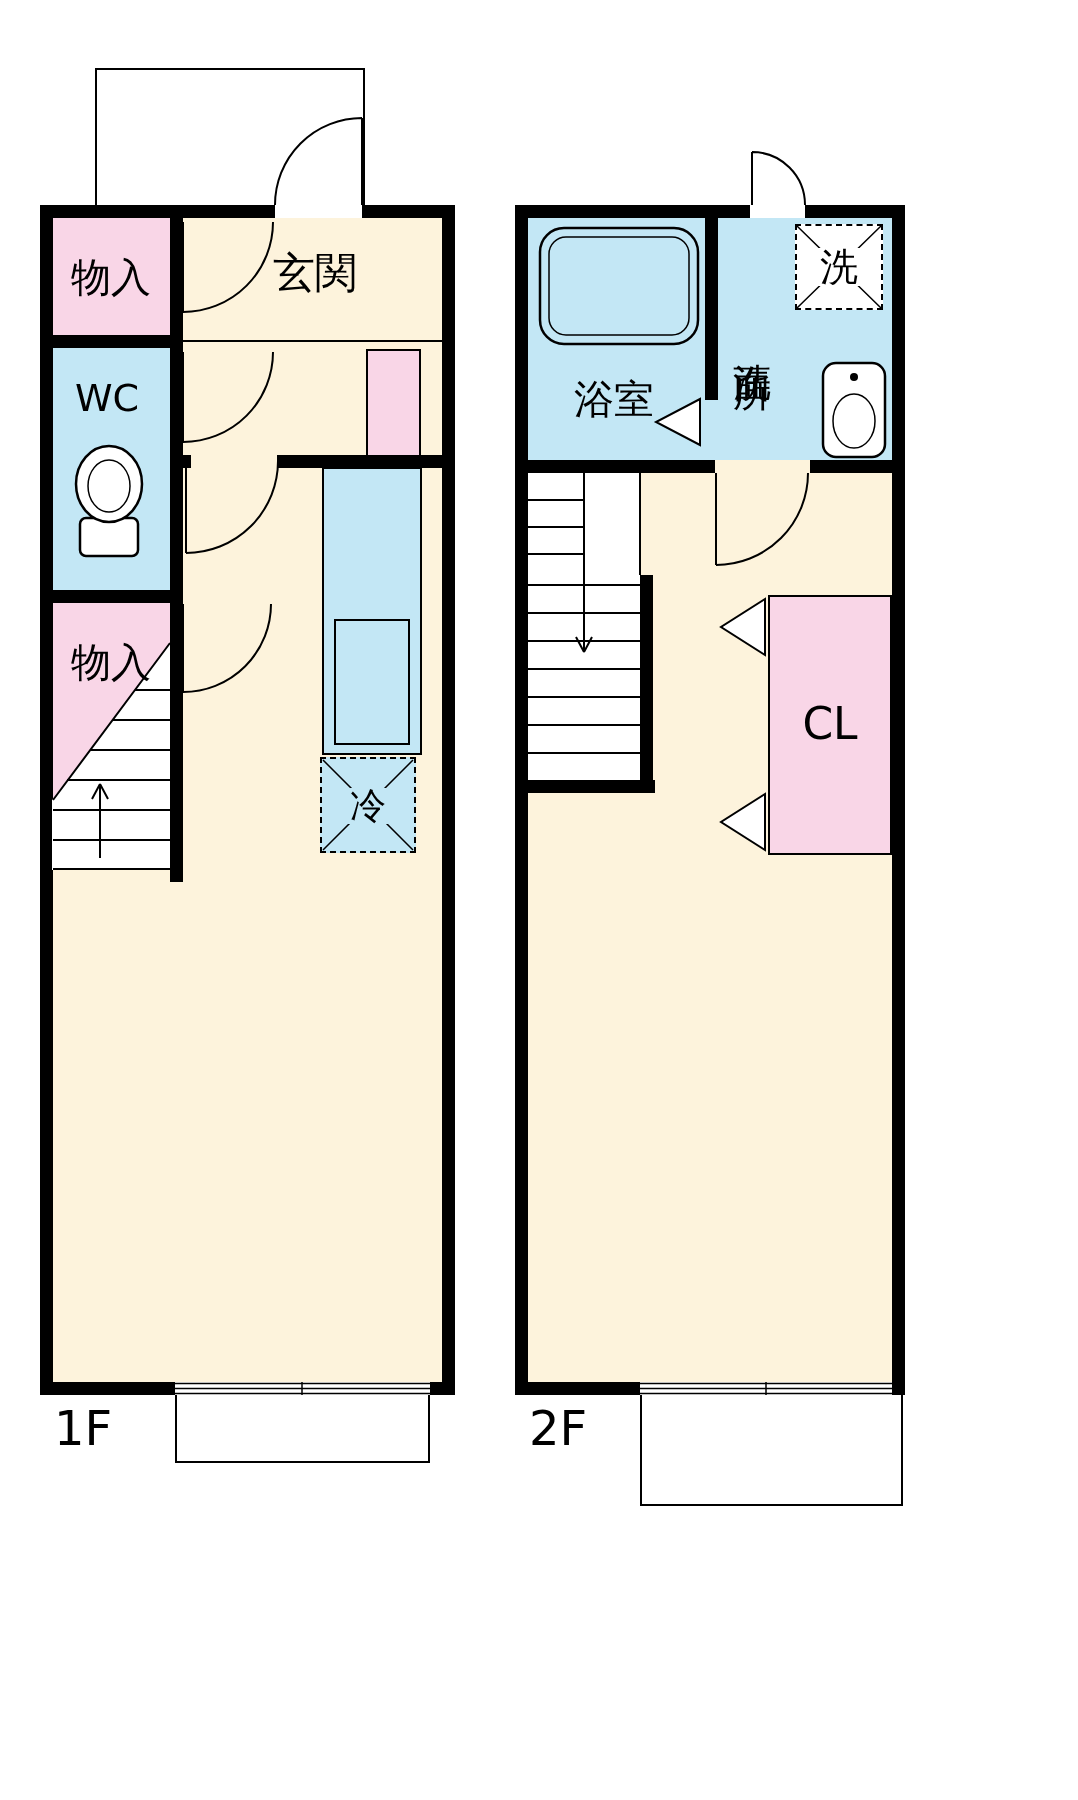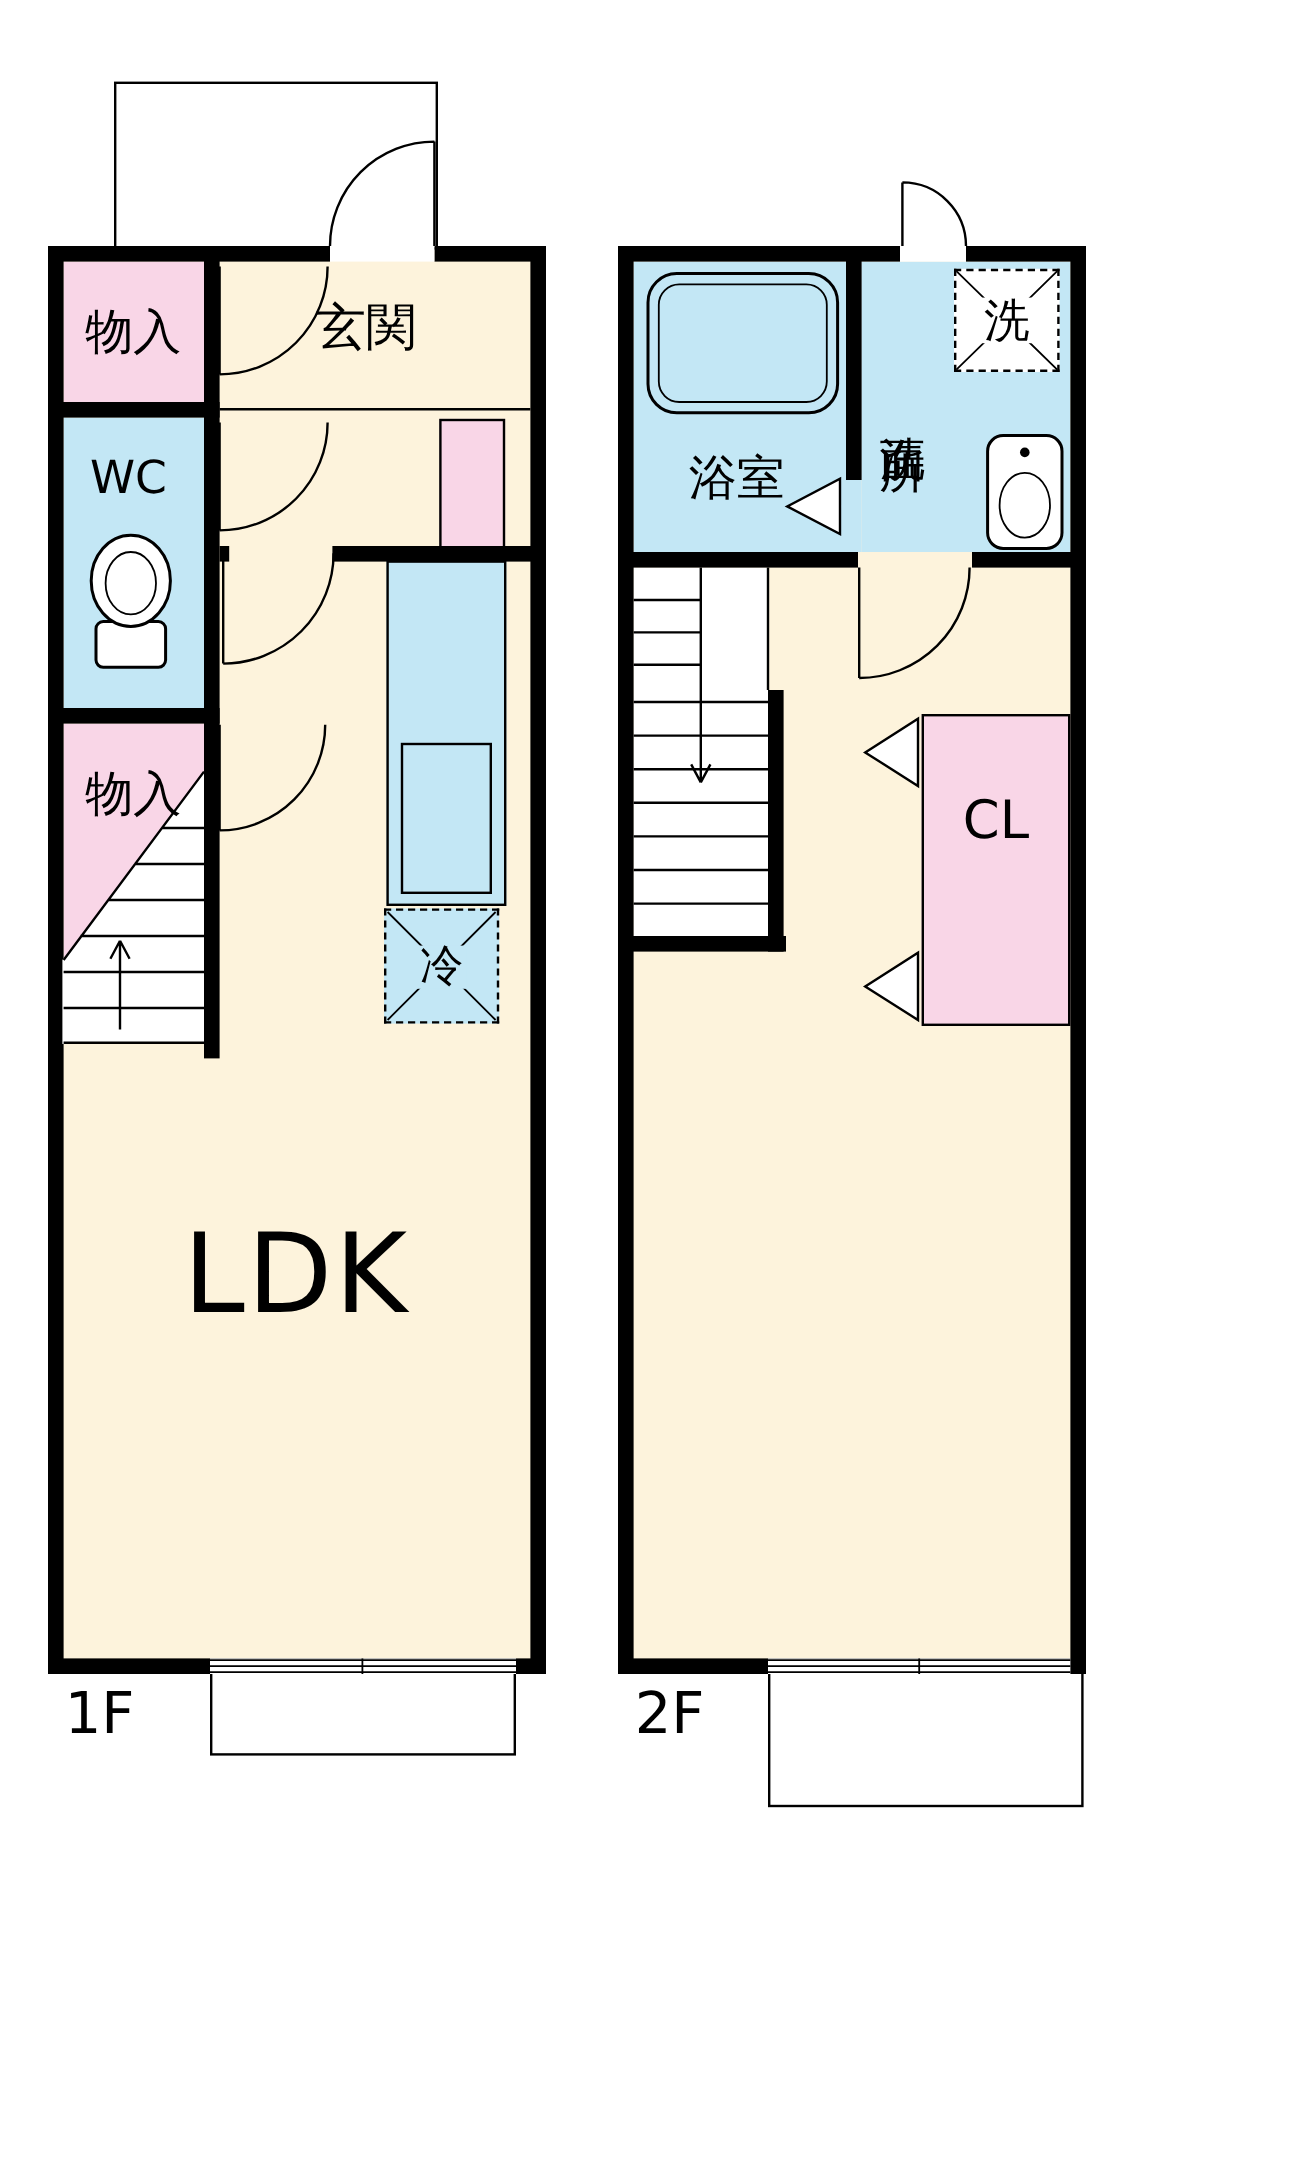--- a/index.html
+++ b/index.html
@@ -132,26 +132,25 @@
     <path d="M 640 473 V 575 M 584 473 V 585 M 528 500 H 584 M 528 527 H 584 M 528 554 H 584 M 528 585 H 640 M 528 613 H 640 M 528 641 H 640 M 528 669 H 640 M 528 697 H 640 M 528 725 H 640 M 528 753 H 640" class="ln2" fill="none"></path>
     <path d="M 584 585 L 584 652 M 584 652 L 576 637 M 584 652 L 592 637" class="ln2" fill="none"></path>
 
     <g>
       <rect x="640" y="1382" width="252" height="13" fill="#fff"></rect>
       <path d="M 640 1383.5 H 892 M 640 1388.5 H 892 M 640 1393.5 H 892 M 766 1382 V 1395" class="ln15" fill="none"></path>
     </g>
   </svg>
 
   <div class="lbl sz40" style="left:111px;top:277px">物入</div>
-  <div class="lbl sz42" style="left:305px;top:273px">玄関</div>
+  <div class="lbl sz42" style="left:315px;top:273px">玄関</div>
   <div class="lbl sz38" style="left:107px;top:398px">WC</div>
   <div class="lbl sz40" style="left:111px;top:662px">物入</div>
   <div class="lbl sz36 patchblue" style="left:368px;top:806px">冷</div>
-  <div class="lbl big" style="left:247px;top:1062px">LDK</div>
   <div class="lbl floorlbl" style="left:83px;top:1428px">1F</div>
 
   <div class="lbl sz40" style="left:614px;top:399px">浴室</div>
   <div class="lbl sz38 vtext" style="left:752px;top:340px">洗面所</div>
   <div class="lbl sz38 patchwhite" style="left:839px;top:267px">洗</div>
-  <div class="lbl sz44" style="left:830px;top:684px">CL</div>
+  <div class="lbl sz44" style="left:830px;top:724px">CL</div>
   <div class="lbl floorlbl" style="left:558px;top:1428px">2F</div>
 
 </div>
 
 </body></html>

